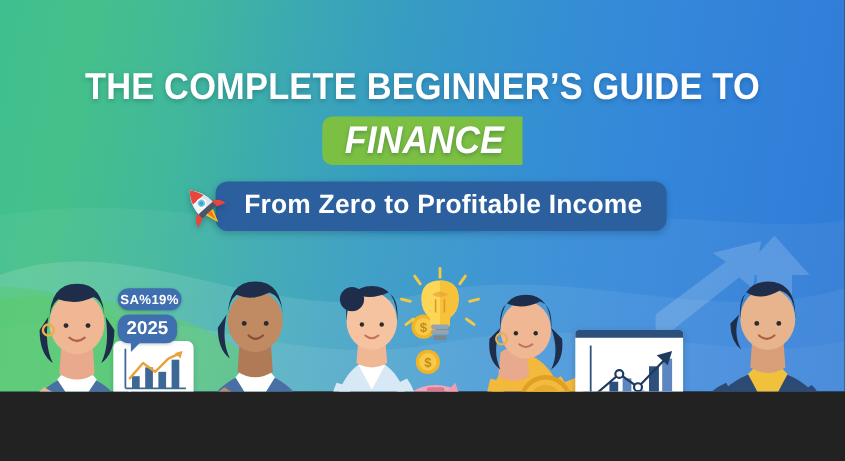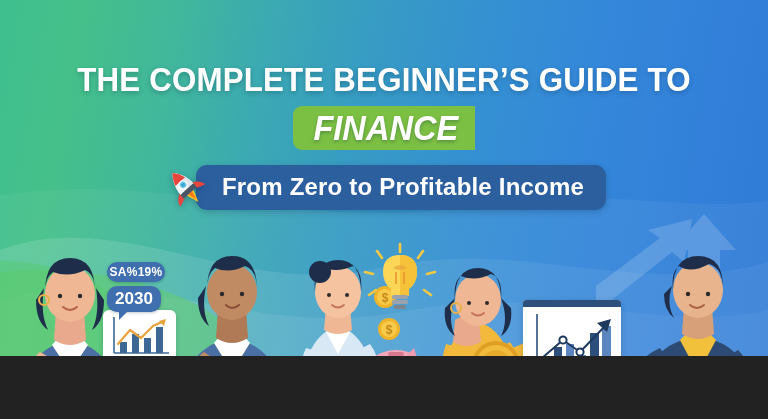--- a/index.html
+++ b/index.html
@@ -239,21 +239,21 @@
           <rect x="20" y="36" width="24" height="7" rx="2" fill="#4a5568"></rect>
           <path d="M26,43 L32,60 L38,43 Z" fill="#fbbf24"></path>
           <path d="M29,43 L32,55 L35,43 Z" fill="#f97316"></path>
         </g>
       </svg>
       <div class="sub-pill">From Zero to Profitable Income</div>
     </div>
   </div>
 
   <div class="badge badge-sa">SA%19%</div>
-  <div class="badge badge-year">2030</div>
+  <div class="badge badge-year">2025</div>
 
   <svg class="lay" style="left:0;top:0;" width="768" height="419" viewBox="0 0 768 419">
 
     <g>
       <path d="M18,419 C18,372 38,346 70,340 C102,346 122,372 122,419 Z" fill="#4a6fa5"></path>
       <path d="M52,345 L70,372 L88,345 L80,336 L60,336 Z" fill="#ffffff"></path>
       <path d="M56,310 q14,-10 28,0 l2,30 q-16,10 -32,0 Z" fill="#e8a98c"></path>
       <ellipse cx="70" cy="294" rx="25" ry="28" fill="#f0b795"></ellipse>
       <path d="M45,292 q0,-34 25,-34 q25,0 25,34 q0,-18 -10,-22 q-16,8 -32,2 q-8,6 -8,20 Z" fill="#1e2d4a"></path>
       <path d="M44,288 q-4,26 4,42 q-12,-8 -12,-30 Z" fill="#1e2d4a"></path>

